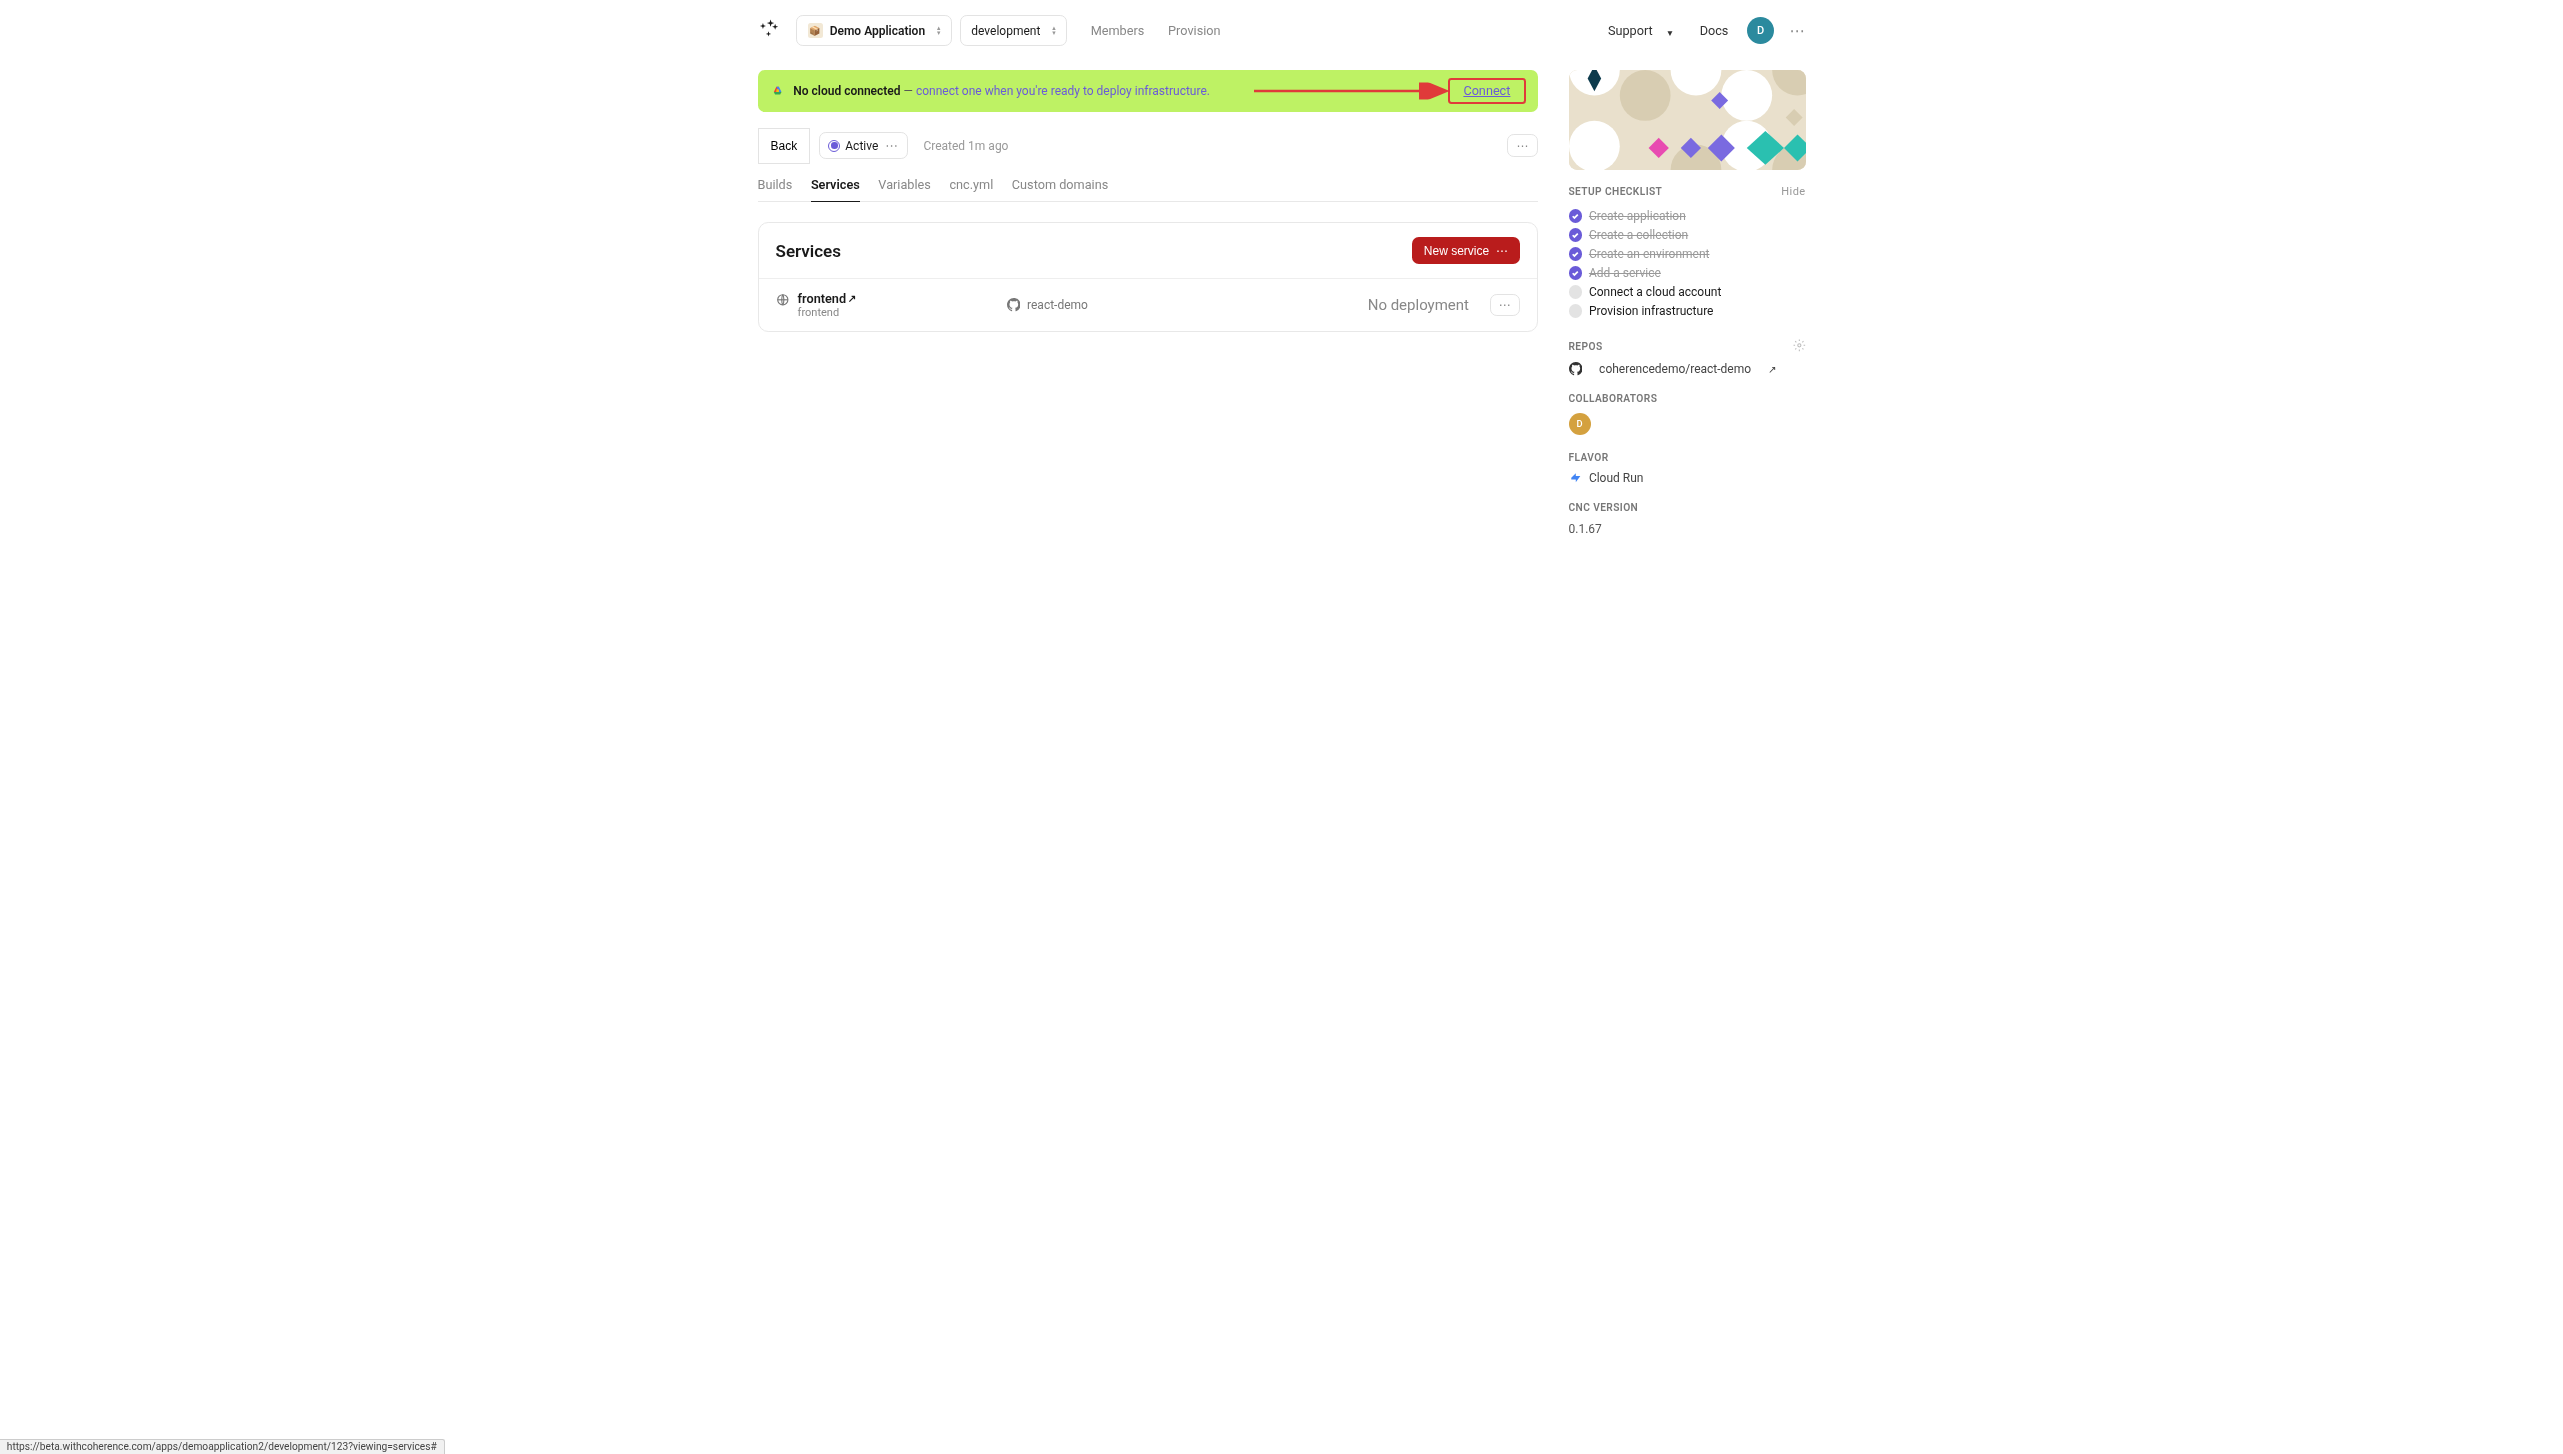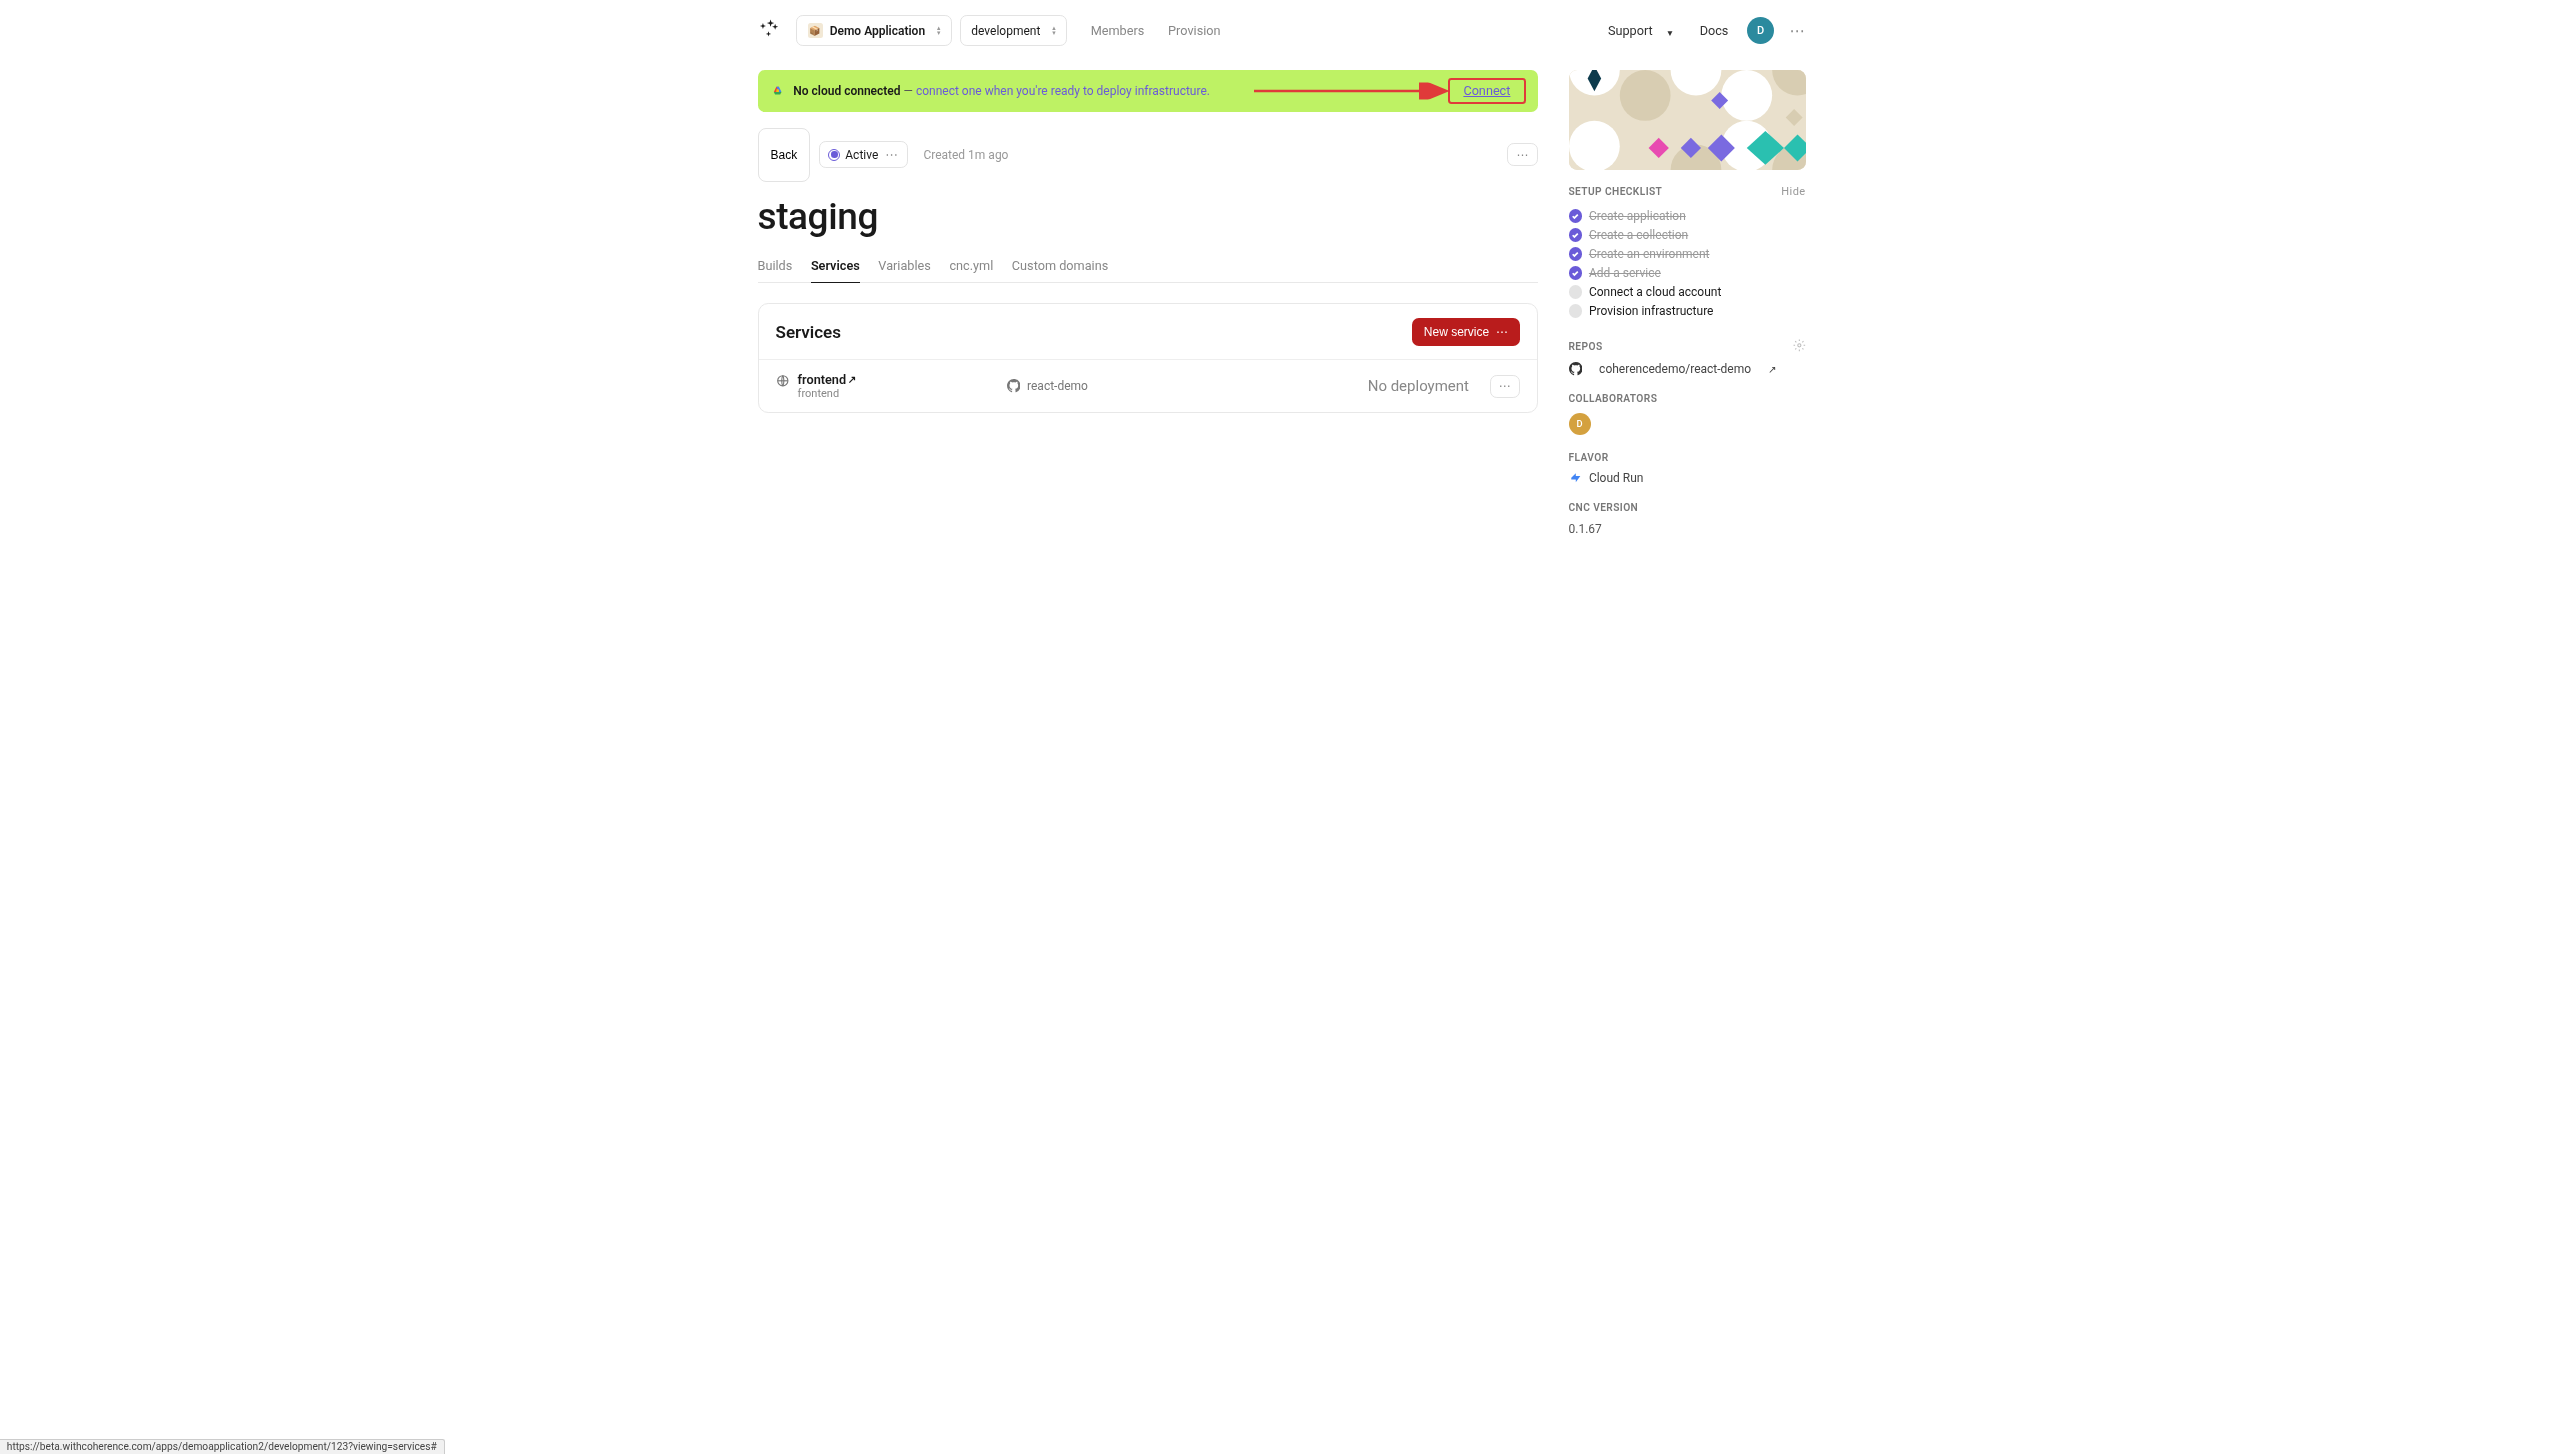--- a/index.html
+++ b/index.html
@@ -100,22 +100,22 @@
 .arrow-annot {
   position: absolute;
   right: 81px; top: 50%;
   transform: translateY(-50%);
   pointer-events: none;
 }
 .rowbar {
   display: flex; align-items: center; gap: 8.5px; margin-bottom: 13.6px;
 }
 .btn-back {
-  border: 0.8px solid #e3e3e3; border-radius: 8px;
-  padding: 19px 12px; font-size: 12px; background: #fff; cursor: pointer;
+  border: 0.8px solid #e3e3e3; border-radius: 0;
+  padding: 10px 12px; font-size: 12px; background: #fff; cursor: pointer;
 }
 .status-pill {
   border: 0.8px solid #e3e3e3; border-radius: 6.8px;
   padding: 5.1px 8.5px; display: flex; align-items: center; gap: 5.1px; font-size: 12px;
 }
 .status-dot {
   width: 12px; height: 12px; border-radius: 50%;
   border: 1.7px solid #6a5bd8;
   display: inline-block;
   position: relative;
@@ -284,21 +284,20 @@
       <button class="btn-back">Back</button>
       <div class="status-pill">
         <span class="status-dot"></span>
         <span>Active</span>
         <span class="dots" style="margin-left:1.7px;font-size:12.7px">⋯</span>
       </div>
       <span class="created">Created 1m ago</span>
       <div class="more-btn">⋯</div>
     </div>
 
-    <h1 class="env-title">staging</h1>
 
     <div class="tabs">
       <div class="tab">Builds</div>
       <div class="tab active">Services</div>
       <div class="tab">Variables</div>
       <div class="tab">cnc.yml</div>
       <div class="tab">Custom domains</div>
     </div>
 
     <div class="card">

